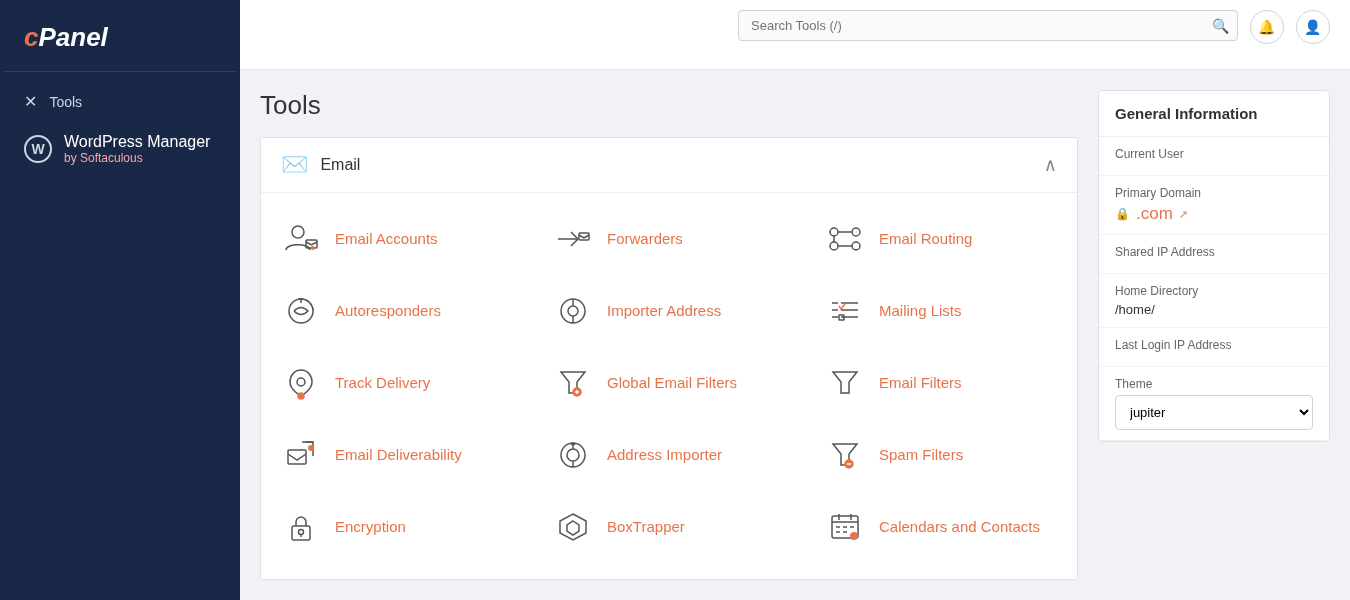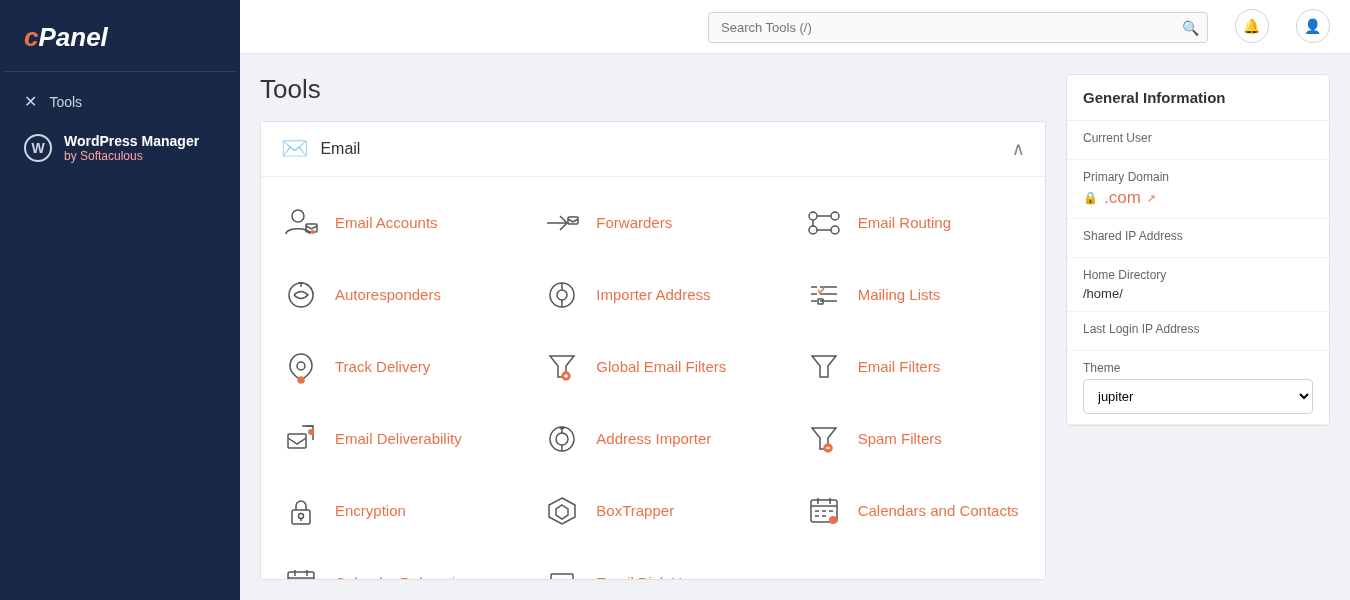--- a/index.html
+++ b/index.html
@@ -44,41 +44,41 @@
       cursor: pointer;
       font-size: 13px;
     }
     .sidebar-wp .wp-icon {
       width: 28px; height: 28px;
       border: 2px solid #cdd5e0;
       border-radius: 50%;
       display: flex; align-items: center; justify-content: center;
       font-size: 14px; font-weight: bold;
     }
-    .sidebar-wp .wp-text .line1 { font-size: 14px; color: #fff; font-weight: bold; }
+    .sidebar-wp .wp-text .line1 { font-size: 16px; color: #fff; }
     .sidebar-wp .wp-text .line2 { font-size: 12px; color: #fca5a5; }
 
     
     .main-area {
       flex: 1;
       display: flex;
       flex-direction: column;
       overflow: hidden;
     }
 
     
     .header {
       background: #fff;
       padding: 10px 20px;
       display: flex;
-      align-items: flex-end;
+      align-items: flex-start;
       justify-content: flex-end;
-      gap: 27px;
+      gap: 12px;
       border-bottom: 1px solid #e2e6ea;
-      height: 54px;
+      height: 70px;
     }
     .search-bar {
       flex: 1;
       max-width: 500px;
       position: relative;
     }
     .search-bar input {
       width: 100%;
       padding: 7px 36px 7px 12px;
       border: 1px solid #cdd3da;
@@ -166,21 +166,21 @@
     }
     .tool-icon svg { width: 34px; height: 34px; }
     .tool-label {
       font-size: 15px;
       color: #e8734a;
       line-height: 1.3;
     }
 
     
     .right-panel {
-      width: 264px;
+      width: 232px;
       flex-shrink: 0;
     }
     .info-card {
       background: #fff;
       border: 1px solid #dde1e7;
       border-radius: 4px;
       overflow: hidden;
     }
     .info-card-header {
       padding: 14px 16px;

